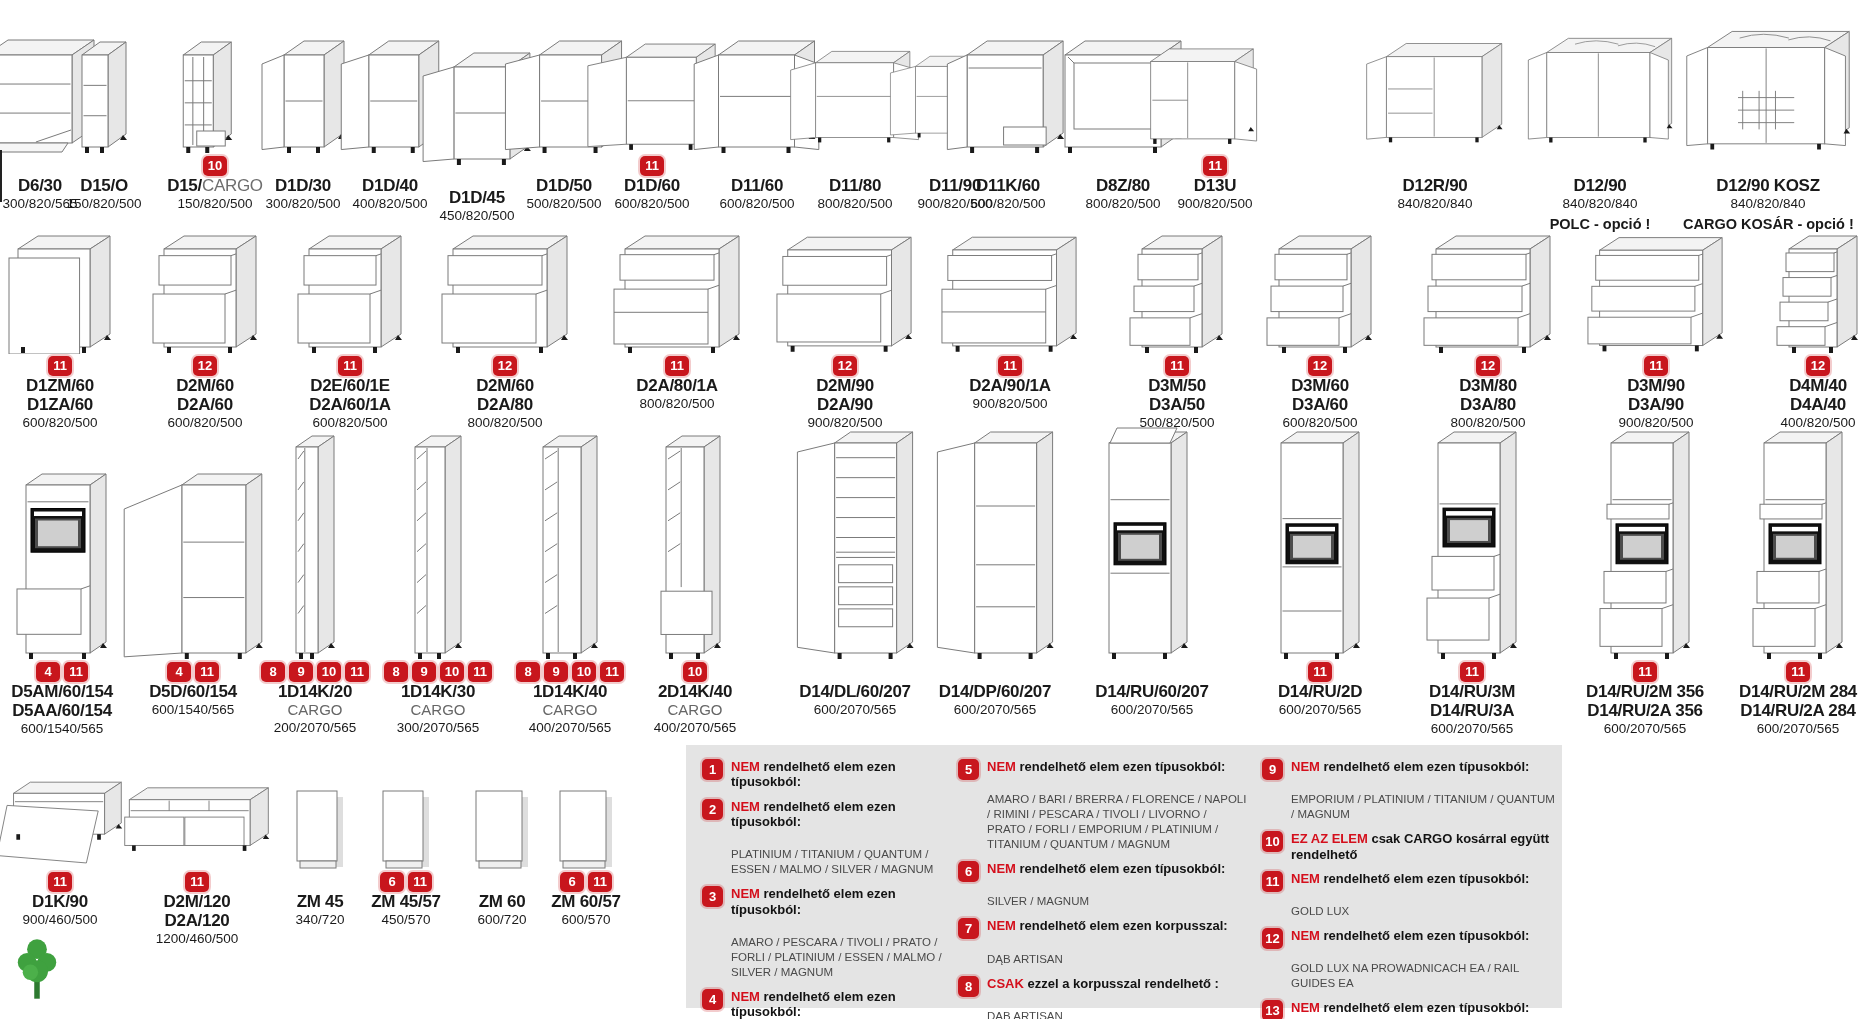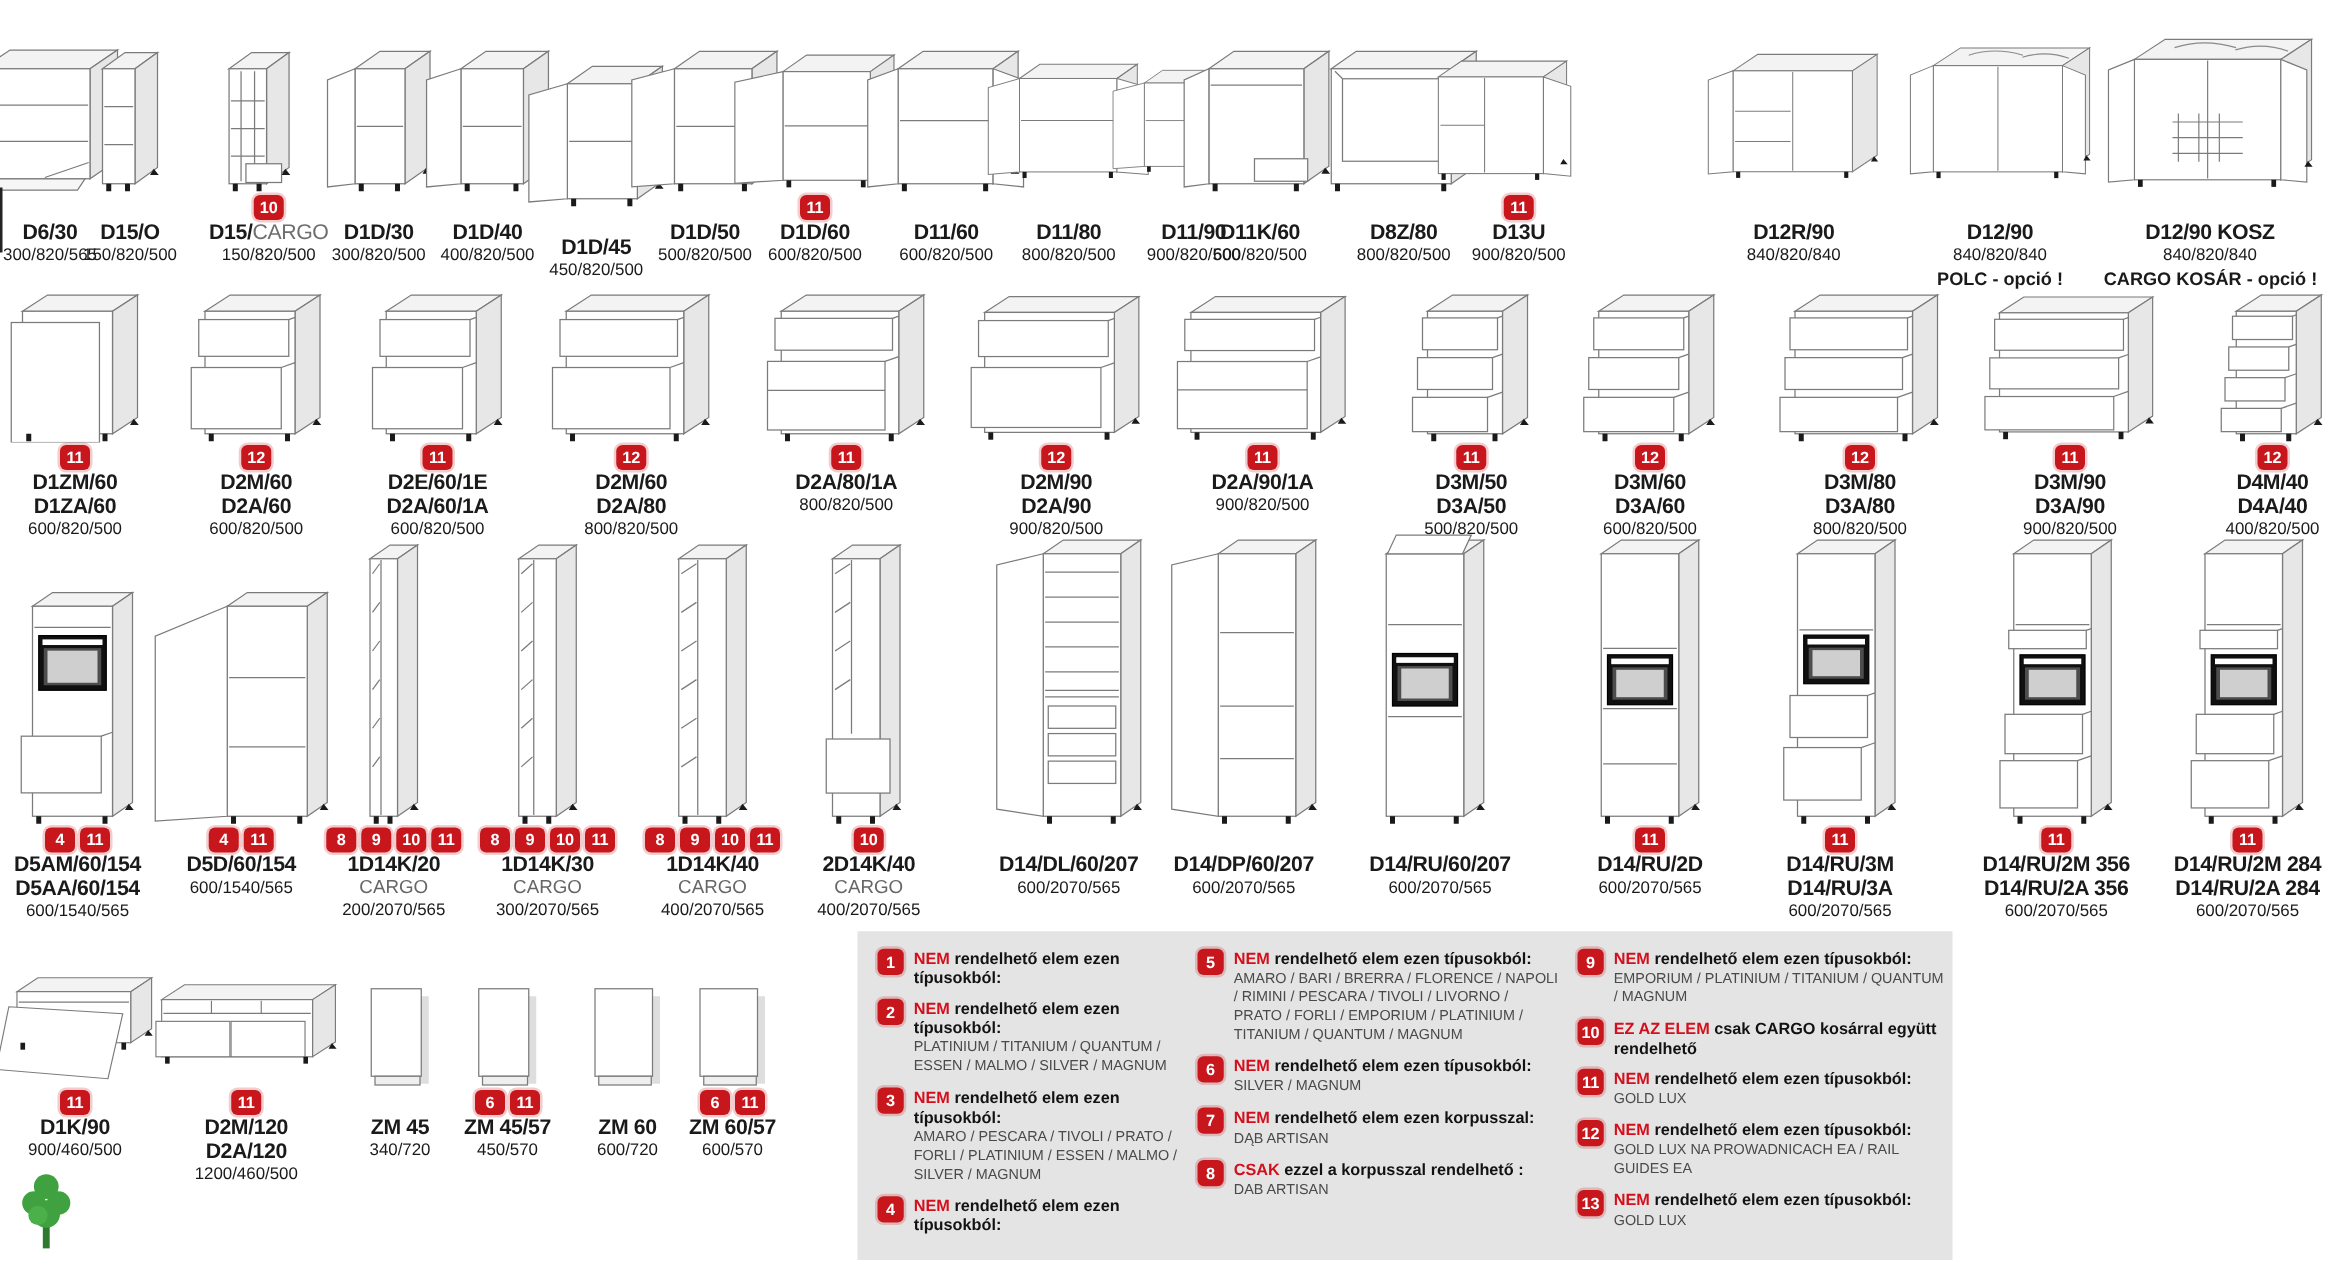--- a/index.html
+++ b/index.html
@@ -13,21 +13,21 @@
   .lt{font-weight:400;color:#6e6e6e;}
   .cargo-line{font-size:15px;color:#666;font-weight:400;line-height:1.2;}
   .dims{font-size:13.5px;line-height:1.3;color:#1a1a1a;}
   .note{font-size:14.5px;font-weight:700;margin-top:3px;white-space:nowrap;}
   .legend{position:absolute;background:#e4e4e4;}
   .leg-col{position:absolute;top:14px;}
   .leg-item{display:flex;gap:8px;margin-bottom:9px;align-items:flex-start;text-align:left;}
   .lbadge{flex:0 0 auto;min-width:21px;height:21px;background:#c8161d;color:#fff;border-radius:5px;font-size:13px;font-weight:700;line-height:21px;text-align:center;box-shadow:0 0 0 2px rgba(200,22,29,.22);}
   .ltitle{font-size:13px;font-weight:700;line-height:1.18;color:#121212;}
   .ltitle .red{color:#d40f1c;}
-  .ltext{font-size:11.5px;color:#4a4a4a;line-height:1.3;margin-top:2px;font-weight:400;text-transform:uppercase;}
+  .ltext{font-size:11.5px;color:#4a4a4a;line-height:1.3;margin-top:18px;font-weight:400;text-transform:uppercase;}
   .logo{position:absolute;left:14px;top:936px;display:flex;align-items:flex-start;gap:8px;}
   .logo-text .nm{font-size:27px;color:#575756;font-weight:500;letter-spacing:.5px;line-height:1.05;}
   .logo-text .tg{margin-top:4px;background:#2fa7a0;color:#fff;font-size:17px;padding:3px 14px 4px 10px;letter-spacing:1px;display:inline-block;}
   .artifact{position:absolute;background:#222;}
 </style>
 </head>
 <body>
 
 <div class="canvas">
   <div id="rows">

